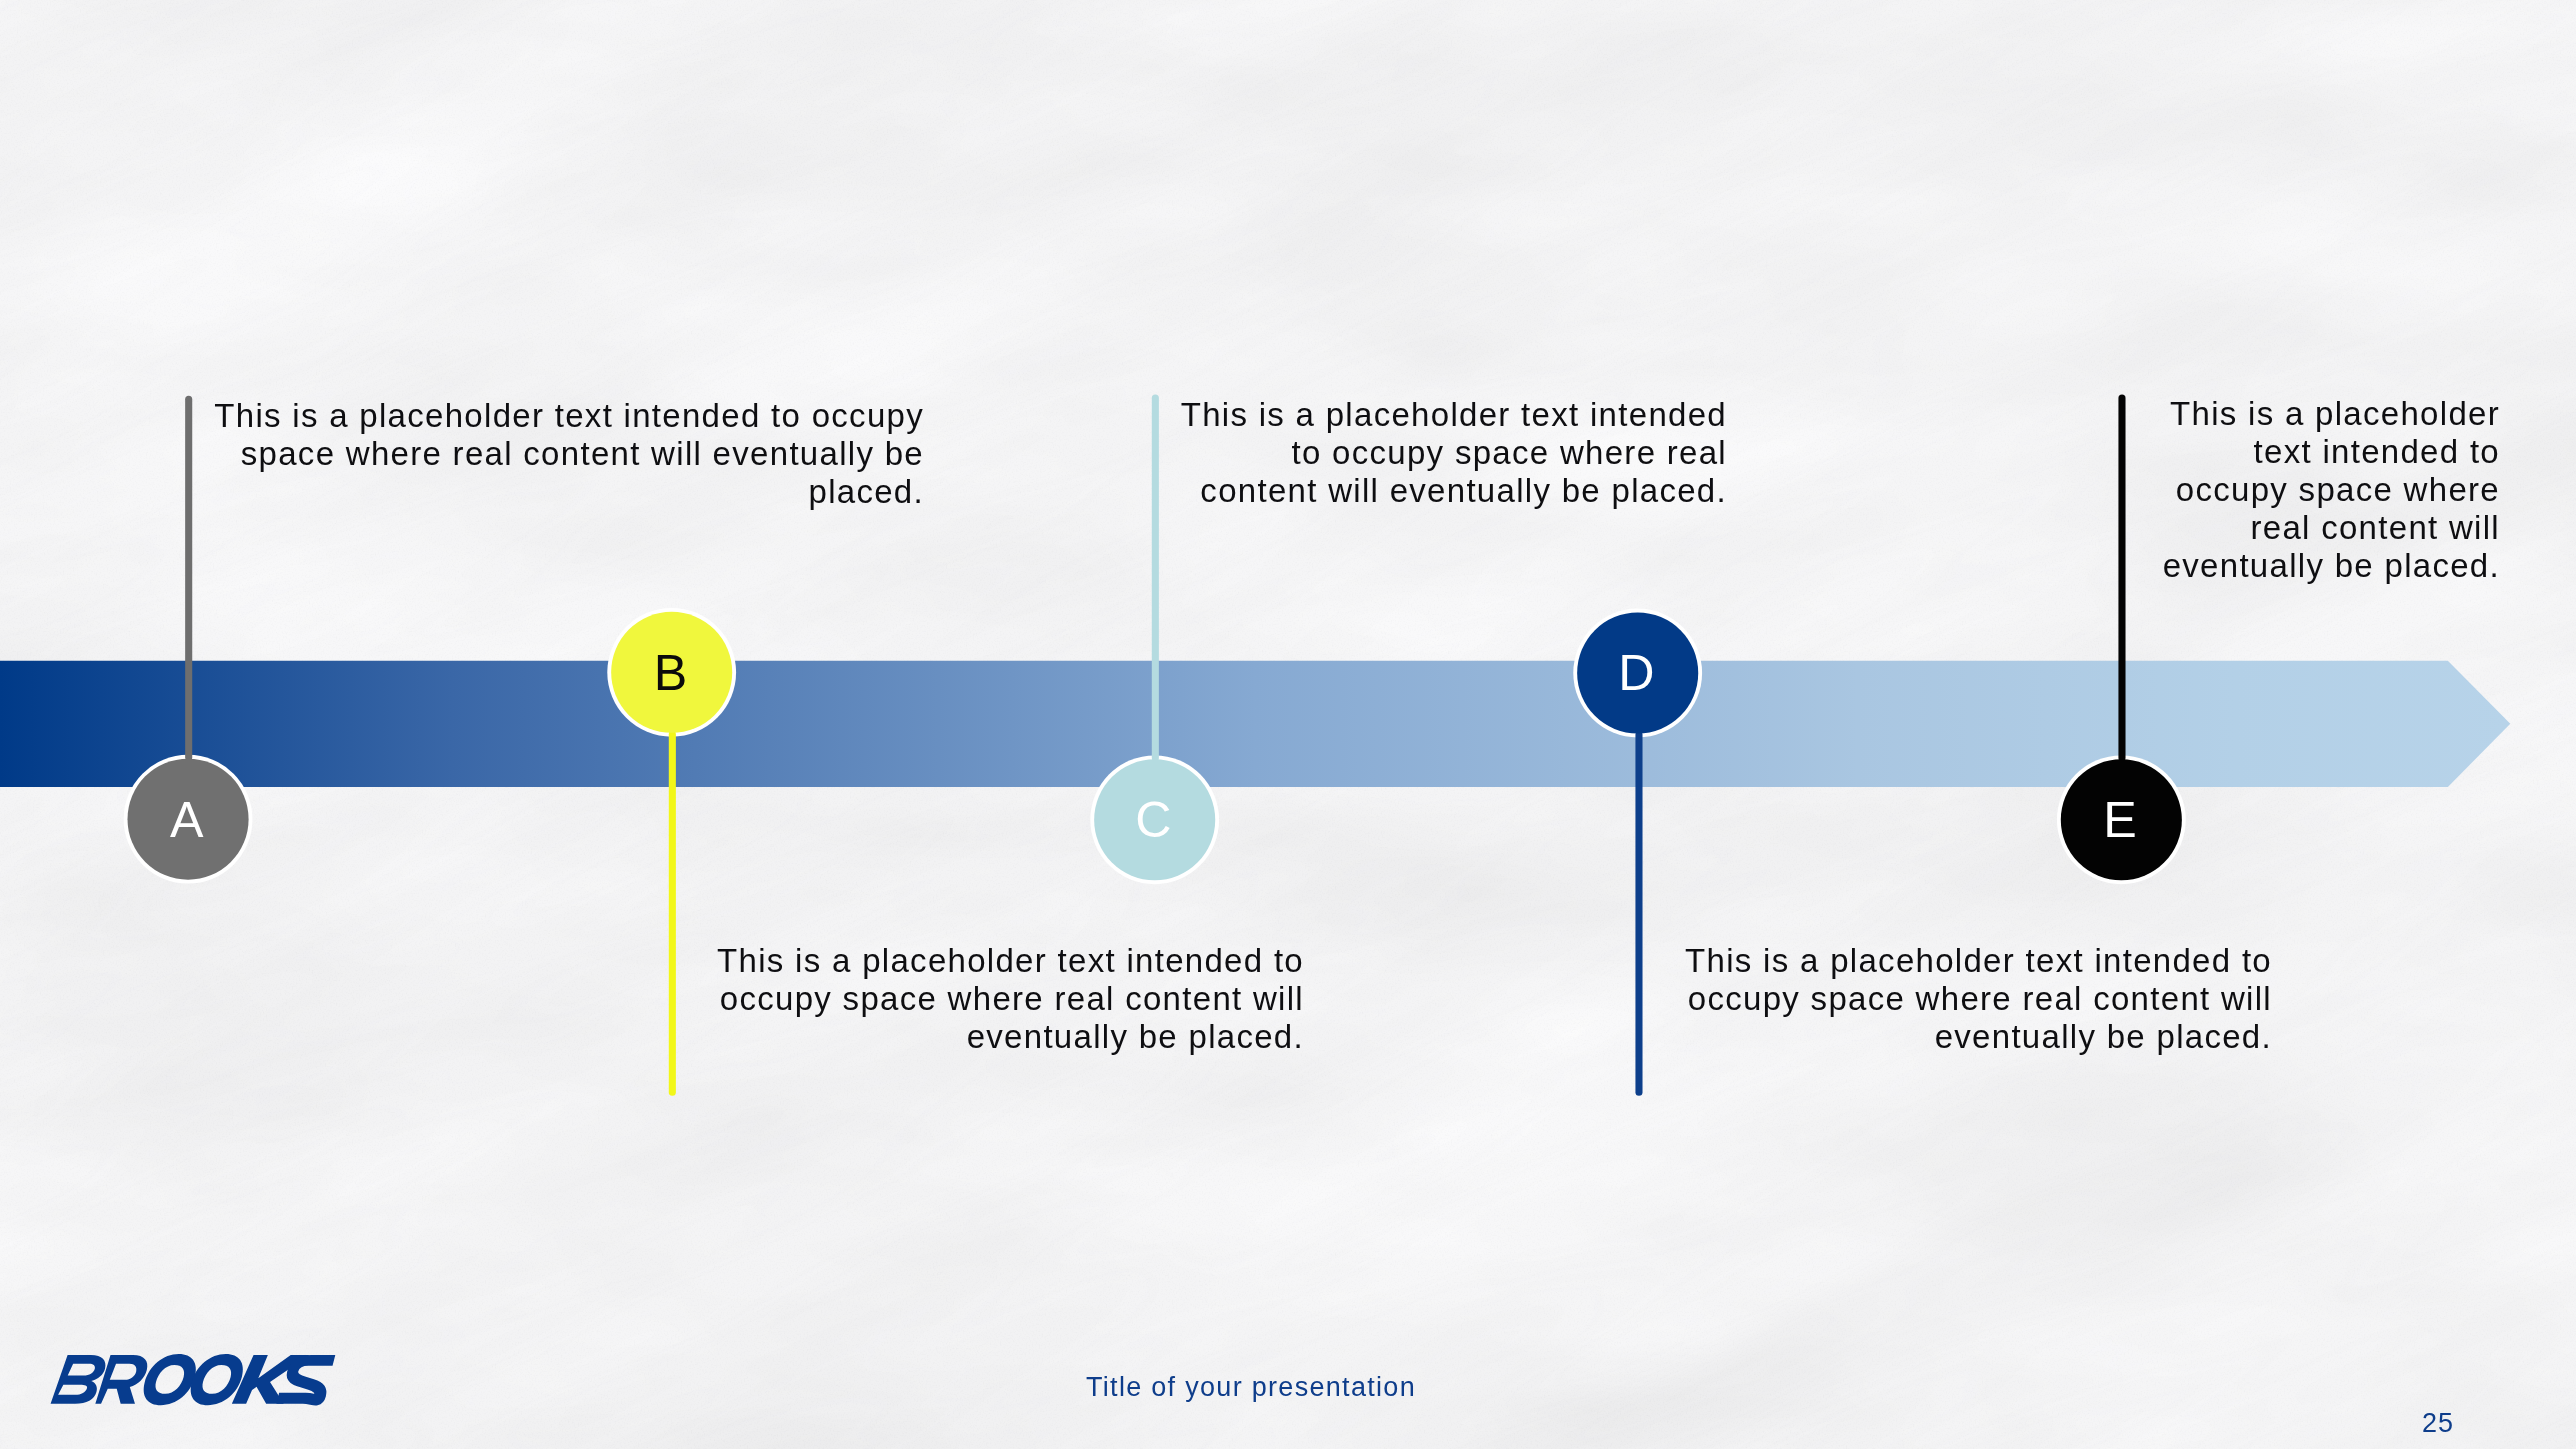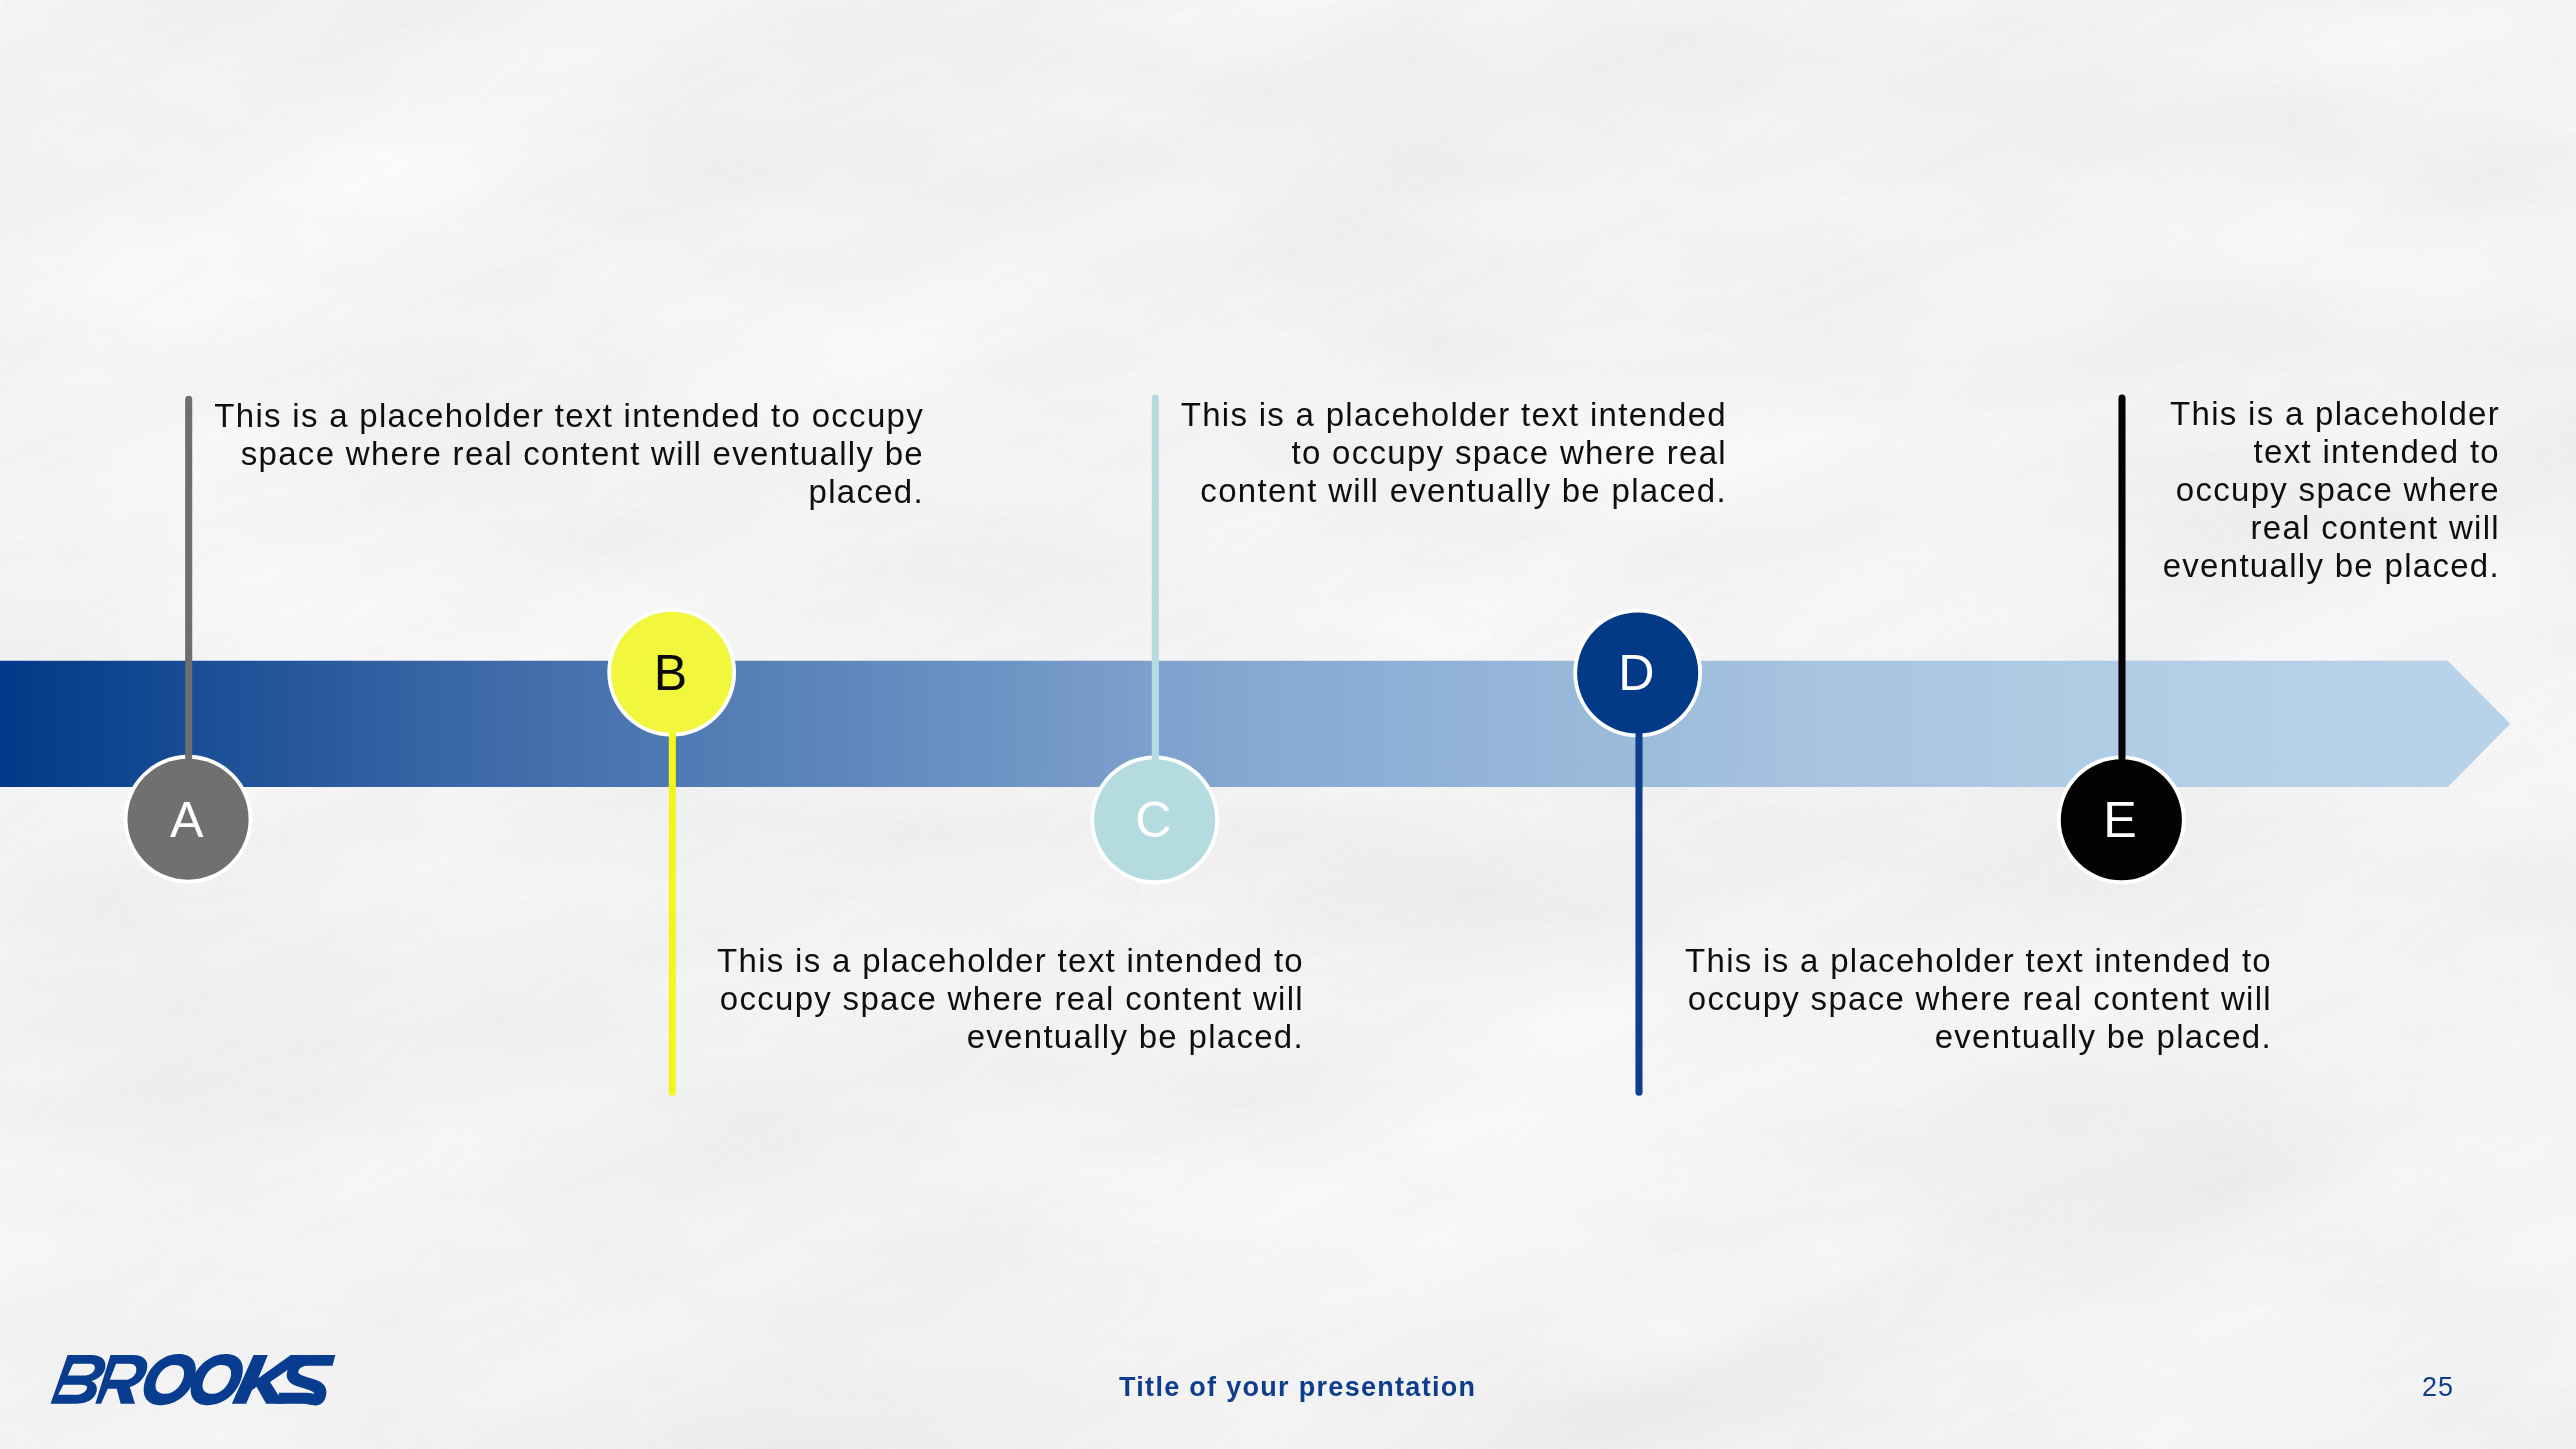--- a/index.html
+++ b/index.html
@@ -2,21 +2,21 @@
 <html style="font-size:10.3px"><head>
 <meta charset="utf-8">
 <style>
   html,body{margin:0;padding:0;background:#f5f5f6;}
   body{width:2576px;height:1449px;overflow:hidden;font-family:"Liberation Sans",sans-serif;}
   .slide{position:relative;width:2576px;height:1449px;overflow:hidden;background:#f5f5f6;}
   .layer{position:absolute;left:0;top:0;width:2576px;height:1449px;}
   .tb{position:absolute;color:#0e0e11;font-size:33px;line-height:38px;
       letter-spacing:1.3px;font-weight:400;text-align:right;}
   .footer-title{position:absolute;font-size:27px;line-height:31px;color:#0e3d8b;letter-spacing:1.3px;white-space:nowrap;}
-  .pageno{position:absolute;font-size:27px;line-height:31px;color:#0e3d8b;text-align:left;letter-spacing:0.9px;white-space:nowrap;}
+  .pageno{position:absolute;font-size:27px;line-height:31px;color:#0e3d8b;text-align:left;letter-spacing:0.9px;white-space:nowrap;margin-top:36px;}
 </style>
 </head>
 <body>
 
 <div class="slide">
   <svg class="layer" width="2576" height="1449" viewBox="0 0 4000 2250" preserveAspectRatio="none">
     <defs>
       <filter id="creaseF" x="0" y="0" width="100%" height="100%" color-interpolation-filters="sRGB">
         <feTurbulence type="fractalNoise" baseFrequency="0.0011 0.0034" numOctaves="4" seed="23"></feTurbulence>
         <feColorMatrix type="matrix" values="0.042 0.042 0.042 0 0.9090  0.042 0.042 0.042 0 0.9090  0.042 0.042 0.042 0 0.9125  0 0 0 0 1"></feColorMatrix>
@@ -90,16 +90,16 @@
       <g transform="skewX(-14)" fill="#073c8e">
         <path d="M22,0 H136 C192,0 222,28 222,68 C222,99 200,120 170,129 C195,138 209,158 209,183 C209,222 175,242 120,242 H-1 Z M60,44 L48,102 H126 C154,102 172,88 172,68 C172,54 159,44 138,44 Z M38,148 L25,198 H108 C138,198 158,185 158,164 C158,152 144,148 120,148 Z"></path>
         <path d="M232,0 H342 C398,0 428,30 428,74 C428,114 404,147 366,159 L412,242 H342 L304,167 H260 L246,242 H218 Z M270,44 L259,123 H334 C360,123 378,106 378,83 C378,60 362,44 336,44 Z"></path>
         <path d="M565,-5 C630,-5 672,38 672,108 C672,190 616,249 540,249 C475,249 433,206 433,136 C433,54 489,-5 565,-5 Z M557,50 C513,50 488,91 488,134 C488,170 509,193 548,193 C592,193 617,152 617,109 C617,73 596,50 557,50 Z"></path>
         <path d="M795,-5 C860,-5 902,38 902,108 C902,190 846,249 770,249 C705,249 663,206 663,136 C663,54 719,-5 795,-5 Z M787,50 C743,50 718,91 718,134 C718,170 739,193 778,193 C822,193 847,152 847,109 C847,73 826,50 787,50 Z"></path>
         <path d="M932,0 H1002 L984,116 L1114,0 H1206 L1046,134 L1140,242 H1054 L986,158 L968,174 L956,242 H886 Z"></path>
         <path fill="none" stroke="#073c8e" stroke-width="54" stroke-linecap="butt" d="M1332,27 H1214 C1170,27 1144,48 1144,82 C1144,112 1170,124 1208,134 L1250,146 C1290,157 1310,178 1310,206 C1310,240 1280,215 1234,215 H1104"></path>
       </g>
     </g>
   </svg>
-  <div class="footer-title" style="left:1119px;top:1372px;font-weight:bold;">Title of your presentation</div>
+  <div class="footer-title" style="left:1086px;top:1372px;">Title of your presentation</div>
   <div class="pageno" style="left:2422px;top:1372px;">25</div>
 </div>
 
 
 </body></html>

